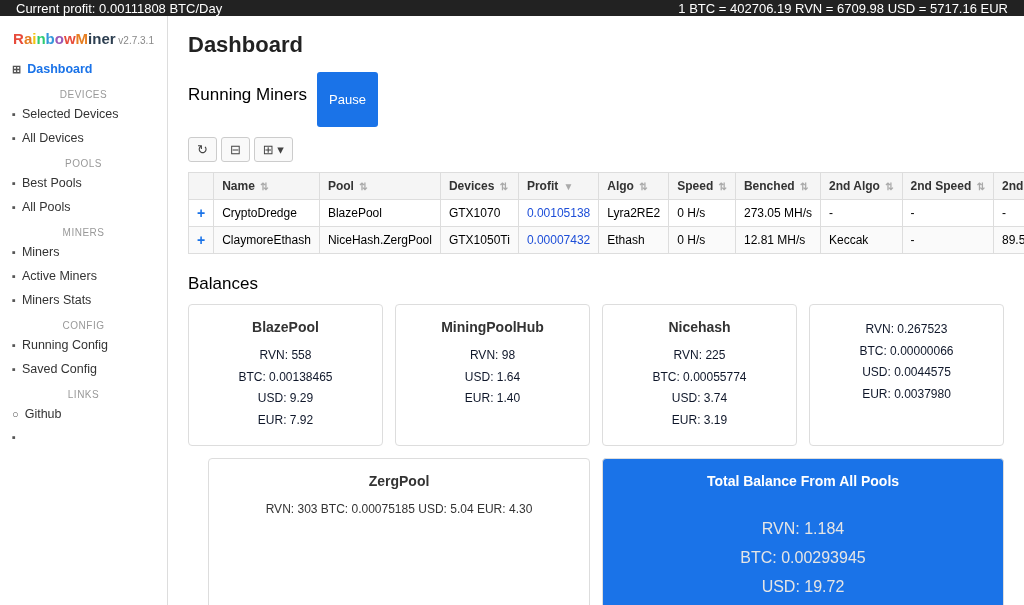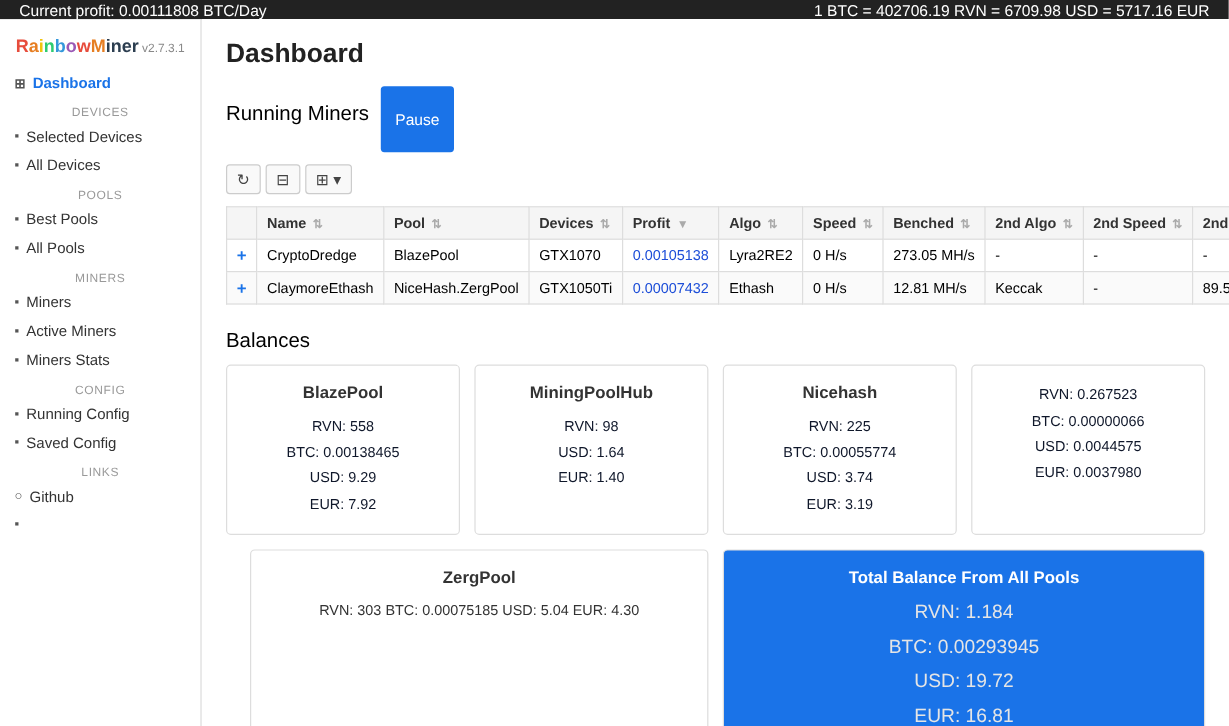--- a/index.html
+++ b/index.html
@@ -203,21 +203,21 @@
       border: 1px solid #ddd;
       border-radius: 4px;
       padding: 14px 12px;
       background: #1a73e8;
       text-align: center;
     }
     .total-card h3 {
       font-size: 14px;
       font-weight: bold;
       color: #fff;
-      margin-bottom: 8px;
+      margin-bottom: 26px;
     }
     .total-card .balance-values {
       font-size: 16px;
       color: #e5e5e5;
       line-height: 1.8;
     }
     .total-card .balance-values span { display: block; }
   </style>
 </head>
 <body>

